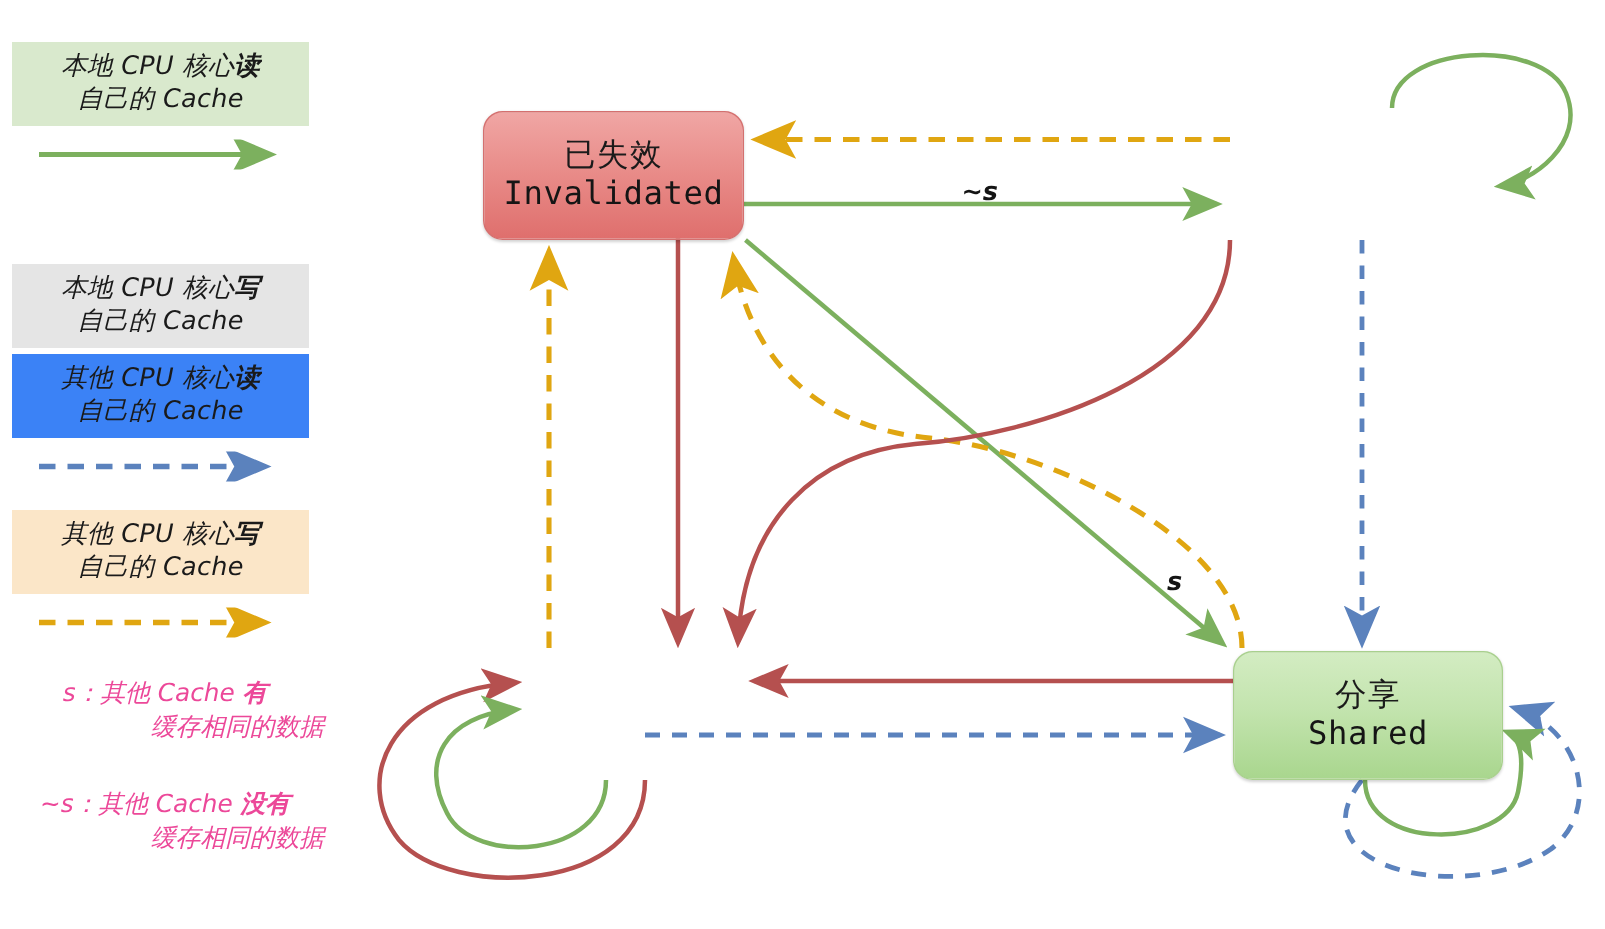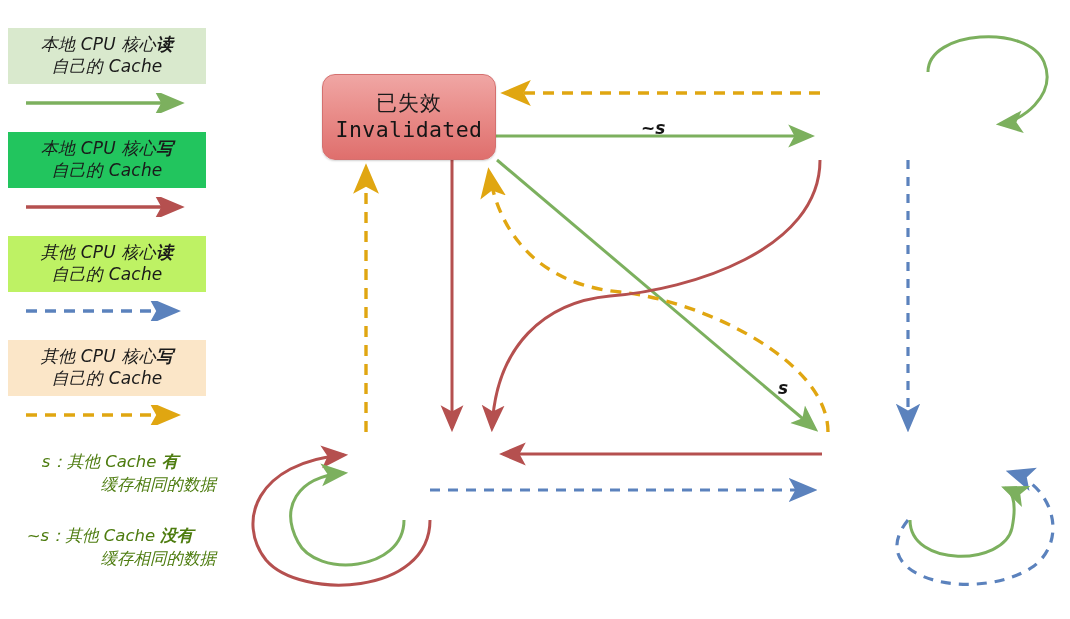--- a/index.html
+++ b/index.html
@@ -13,21 +13,21 @@
     width:198px;box-sizing:border-box;padding:5px 4px 6px;
     text-align:center;line-height:1.32;font-size:17px;color:#1a1a1a;
     font-style:italic;letter-spacing:.2px;
   }
   .lg-band b{font-weight:700;font-style:italic;}
   .lg-band .l2{display:block;}
   .lg-arrow{position:relative;height:22px;margin-top:9px;}
   .lg-arrow svg{position:absolute;left:0;top:0;}
 
   .note{position:absolute;left:4px;width:212px;text-align:center;
-        font-size:16.5px;line-height:1.4;color:#4d7c0f;font-style:italic;}
+        font-size:16.5px;line-height:1.4;color:#ec4899;font-style:italic;}
   .note b{font-weight:700;}
   .note .l2{display:block;text-align:right;}
   .edges{position:absolute;left:0;top:0;width:1070px;height:619px;pointer-events:none;}
 
   .node{
     position:absolute;border-radius:13px;
     display:flex;flex-direction:column;align-items:center;justify-content:center;
     box-shadow:0 1px 2px rgba(0,0,0,.18);
     text-align:center;line-height:1.12;
   }
@@ -111,33 +111,33 @@
         <span class="l2">自己的 Cache</span>
       </div>
       <div class="lg-arrow">
         <svg width="198" height="20" viewBox="0 0 198 20">
           <path d="M18,10 L172,10" stroke="#7cb05e" stroke-width="3.4" fill="none" marker-end="url(#ah-green)"></path>
         </svg>
       </div>
     </div>
 
     <div class="lg-item" id="lg-1" style="top:132px;">
-      <div class="lg-band" style="background:#22c55e;">
+      <div class="lg-band" style="background:#e5e5e5;margin-top:44px;">
         <span>本地 CPU 核心</span><b>写</b>
         <span class="l2">自己的 Cache</span>
       </div>
       <div class="lg-arrow">
         <svg width="198" height="20" viewBox="0 0 198 20">
           <path d="M18,10 L172,10" stroke="#b5504f" stroke-width="3.4" fill="none" marker-end="url(#ah-red)"></path>
         </svg>
       </div>
     </div>
 
     <div class="lg-item" id="lg-2" style="top:236px;">
-      <div class="lg-band" style="background:#bef264;">
+      <div class="lg-band" style="background:#3b82f6;">
         <span>其他 CPU 核心</span><b>读</b>
         <span class="l2">自己的 Cache</span>
       </div>
       <div class="lg-arrow">
         <svg width="198" height="20" viewBox="0 0 198 20">
           <path d="M18,10 L168,10" stroke="#5b82bd" stroke-width="3.6" fill="none" stroke-dasharray="11 8" marker-end="url(#ah-blue)"></path>
         </svg>
       </div>
     </div>
 
@@ -164,17 +164,21 @@
     </div>
   </div>
 
   <div class="node" id="node-invalidated">
     <span class="cn">已失效</span>
     <span class="en">Invalidated</span>
   </div>
 
 
 
+  <div class="node" id="node-shared">
+    <span class="cn">分享</span>
+    <span class="en">Shared</span>
+  </div>
 
   <div class="edge-label" id="label-not-s" style="left:641px;top:118px;">~s</div>
   <div class="edge-label" id="label-s" style="left:778px;top:378px;">s</div>
 
 </div>
 
 </body></html>

